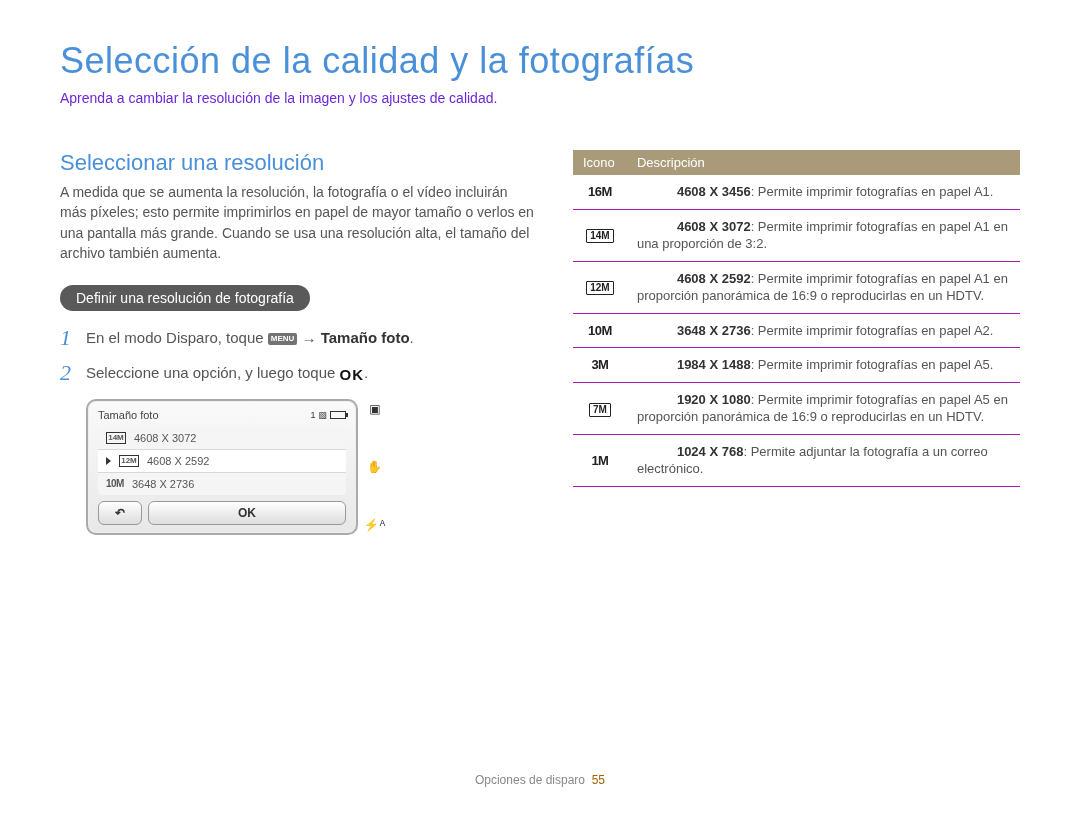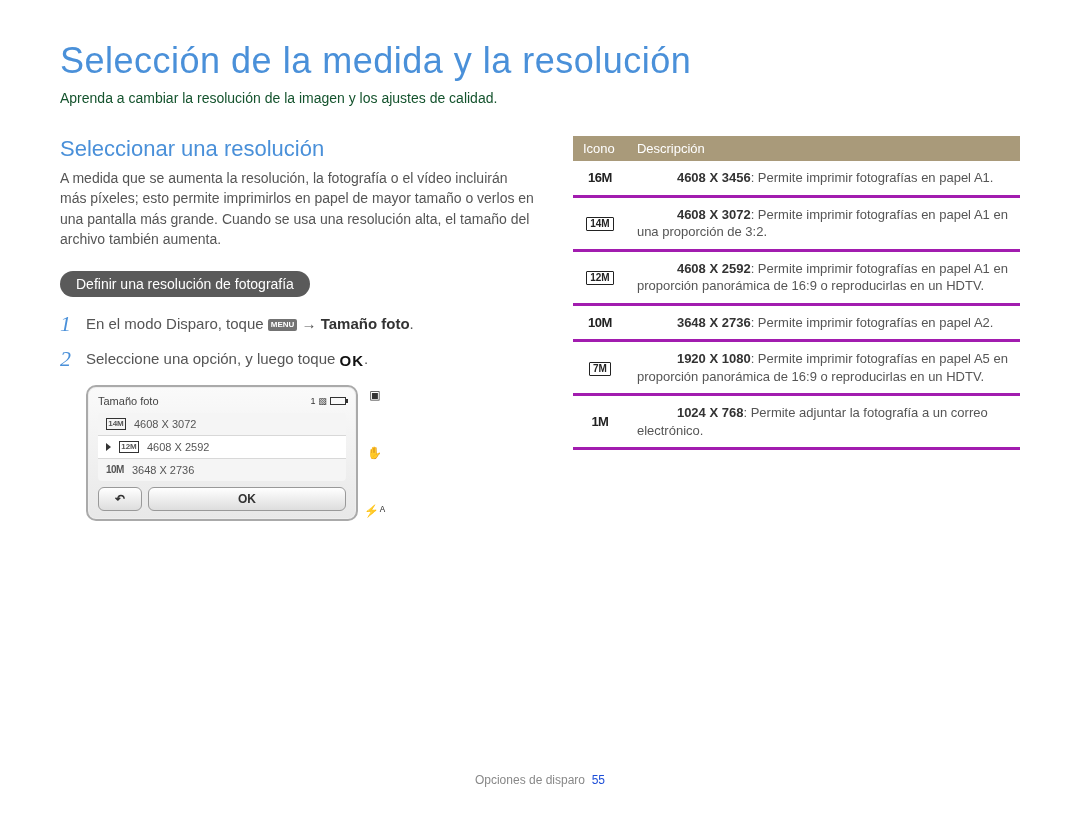--- a/index.html
+++ b/index.html
@@ -16,22 +16,22 @@
   }
   .page-title {
     font-size: 36px;
     font-weight: 400;
     color: #4a90d9;
     letter-spacing: 0.5px;
     margin-bottom: 8px;
   }
   .intro {
     font-size: 14px;
-    color: #14532d;
-    margin-bottom: 30px;
+    color: #6d28d9;
+    margin-bottom: 44px;
   }
   .columns {
     display: flex;
     gap: 36px;
   }
   .col-left { width: 480px; }
   .col-right { width: 450px; }
   .section-heading {
     font-size: 22px;
     font-weight: 400;
@@ -184,21 +184,21 @@
   }
   table.desc thead th {
     background: #a99a7a;
     color: #fff;
     font-weight: 400;
     text-align: left;
     padding: 5px 10px;
   }
   table.desc thead th:first-child { width: 54px; }
   table.desc tbody td {
-    border-bottom: 3px solid #a21caf;
+    border-bottom: 1px solid #a21caf;
     padding: 8px 10px;
     vertical-align: middle;
     color: #555;
     line-height: 1.35;
   }
   table.desc tbody td:first-child {
     text-align:center;
     font-weight:700;
     font-size:13px;
     color:#222;
@@ -217,27 +217,27 @@
   .dim { font-weight:700; color:#333;margin-left:40px; }
 
   .footer {
     position:absolute;
     bottom:28px;
     width:100%;
     text-align:center;
     font-size:12px;
     color:#888;
   }
-  .footer .pg { color:#1d4ed8; }
+  .footer .pg { color:#a16207; }
 </style>
 </head>
 <body>
 
 <div class="page">
-  <h1 class="page-title">Selección de la medida y la resolución</h1>
+  <h1 class="page-title">Selección de la calidad y la fotografías</h1>
   <p class="intro">Aprenda a cambiar la resolución de la imagen y los ajustes de calidad.</p>
 
   <div class="columns">
     <div class="col-left">
       <h2 class="section-heading">Seleccionar una resolución</h2>
       <p class="section-body">A medida que se aumenta la resolución, la fotografía o el vídeo incluirán más píxeles; esto permite imprimirlos en papel de mayor tamaño o verlos en una pantalla más grande. Cuando se usa una resolución alta, el tamaño del archivo también aumenta.</p>
       <div class="pill">Definir una resolución de fotografía</div>
 
       <ol class="steps">
         <li>
@@ -309,20 +309,24 @@
             </tr>
             <tr>
               <td><span class="res-icon">12M</span></td>
               <td><span class="dim">4608 X 2592</span><span>: Permite imprimir fotografías en papel A1 en proporción panorámica de 16:9 o reproducirlas en un HDTV.</span></td>
             </tr>
             <tr>
               <td><span class="res-text">10M</span></td>
               <td><span class="dim">3648 X 2736</span><span>: Permite imprimir fotografías en papel A2.</span></td>
             </tr>
             <tr>
+              <td><span class="res-text">3M</span></td>
+              <td><span class="dim">1984 X 1488</span><span>: Permite imprimir fotografías en papel A5.</span></td>
+            </tr>
+            <tr>
               <td><span class="res-icon">7M</span></td>
               <td><span class="dim">1920 X 1080</span><span>: Permite imprimir fotografías en papel A5 en proporción panorámica de 16:9 o reproducirlas en un HDTV.</span></td>
             </tr>
             <tr>
               <td><span class="res-text">1M</span></td>
               <td><span class="dim">1024 X 768</span><span>: Permite adjuntar la fotografía a un correo electrónico.</span></td>
             </tr>
           </tbody>
       </table>
     </div>

